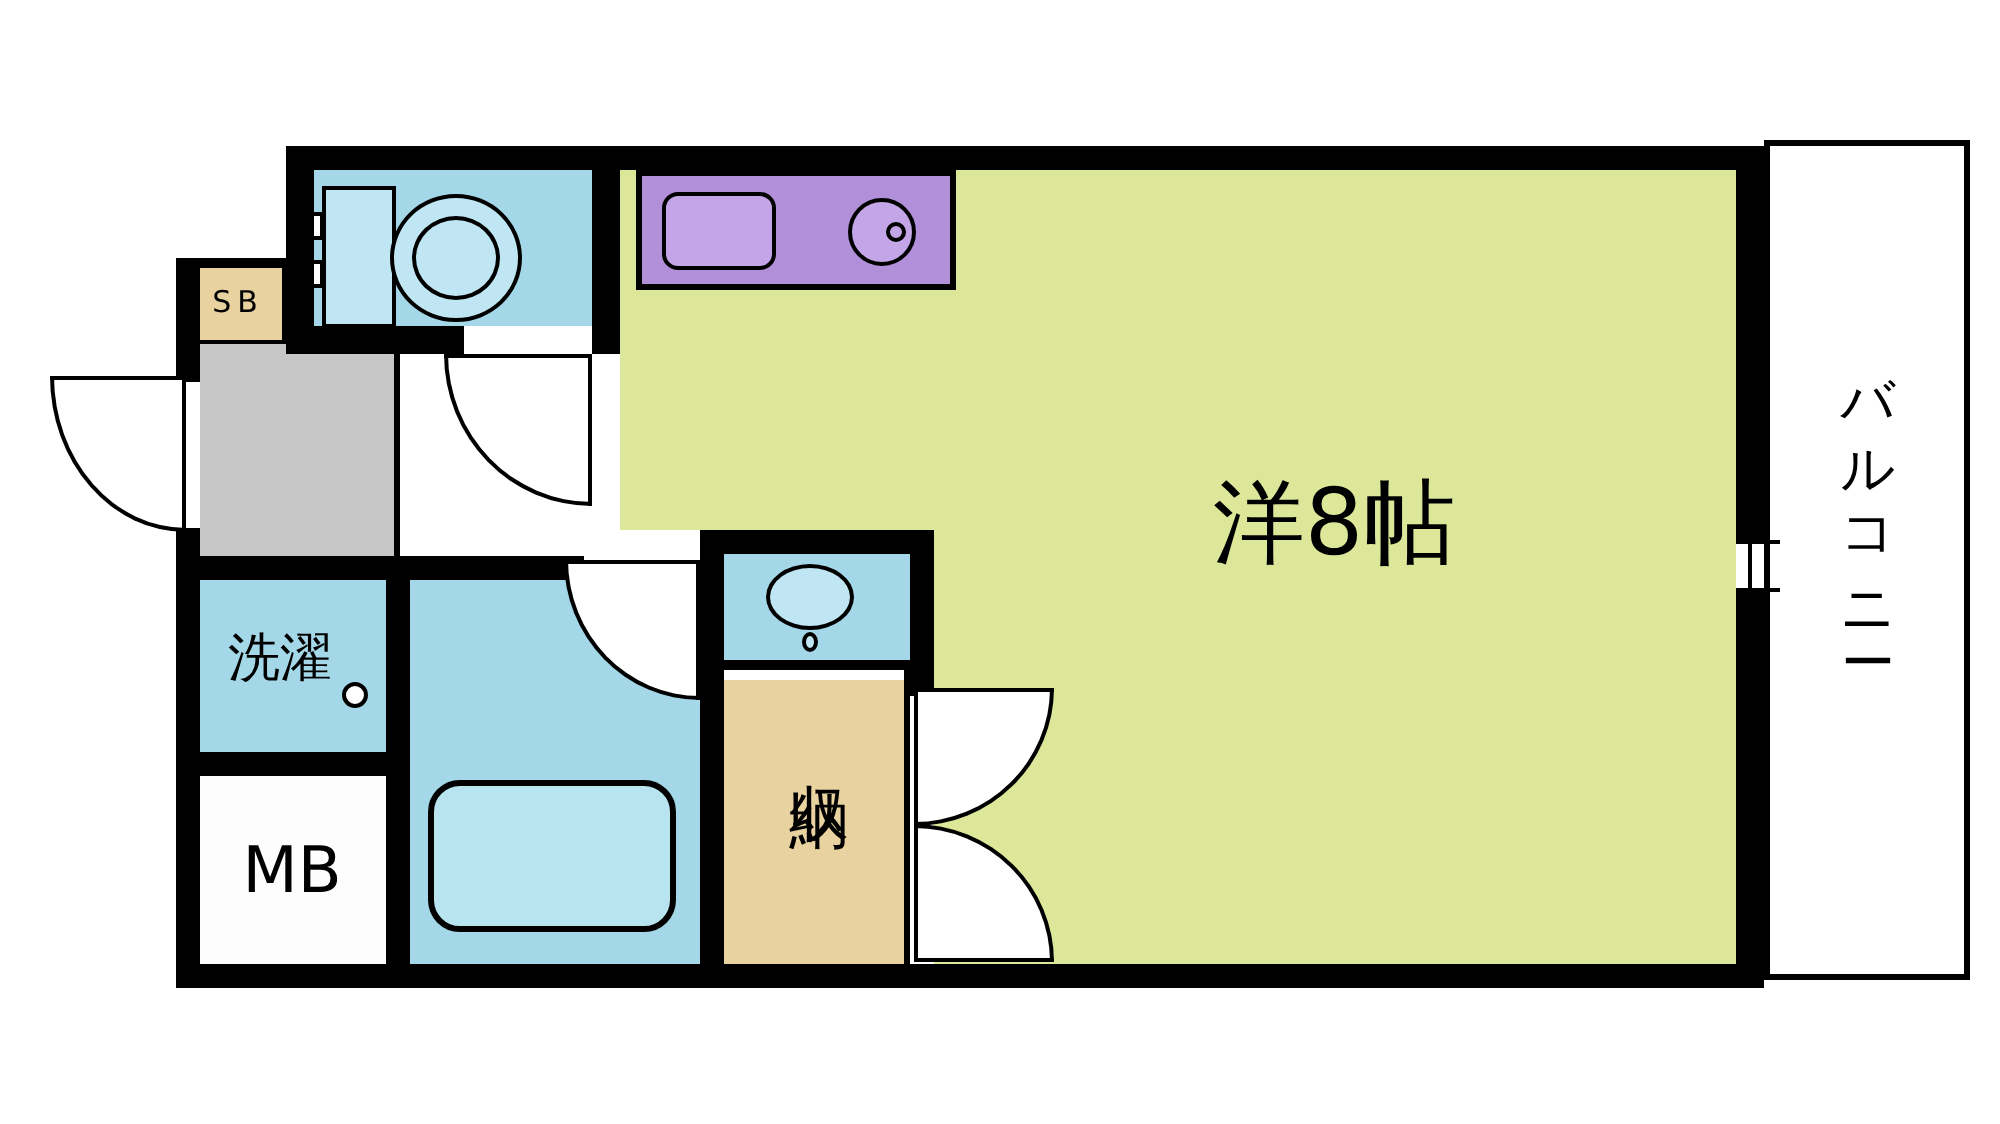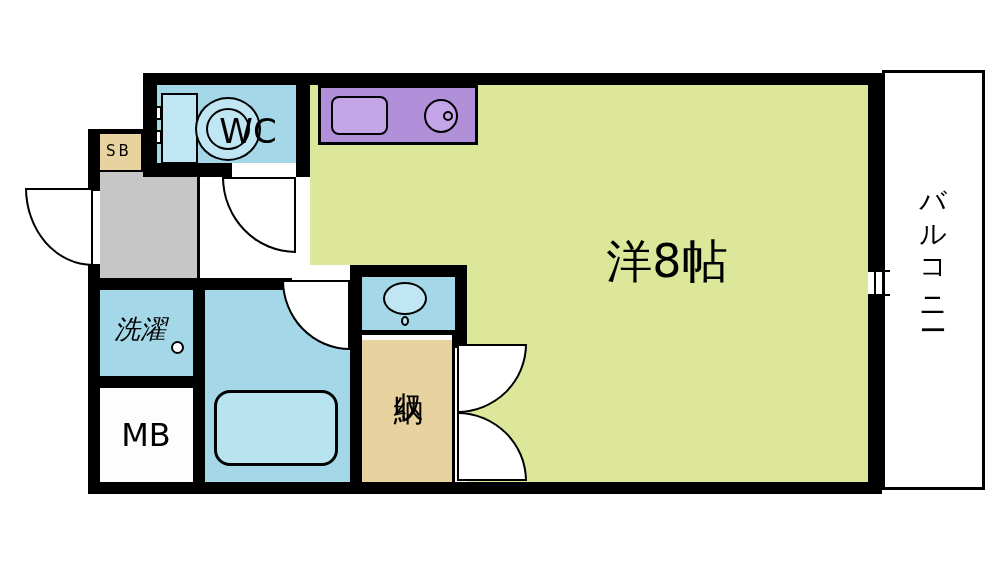--- a/index.html
+++ b/index.html
@@ -95,26 +95,25 @@
   <div class="thin" style="left:874px;top:270px;width:2px;height:26px;"></div>
 
   <div class="door arc-bl" style="left:25px;top:188px;width:68px;height:78px;"></div>
   <div class="door arc-bl" style="left:222px;top:177px;width:74px;height:76px;"></div>
   <div class="door arc-bl" style="left:282px;top:280px;width:68px;height:70px;"></div>
   <div class="door arc-br" style="left:457px;top:344px;width:70px;height:69px;"></div>
   <div class="door arc-tr" style="left:457px;top:412px;width:70px;height:69px;"></div>
 
   <div class="label" style="left:667px;top:262px;font-size:46px;text-align:center;">洋8帖</div>
 
-  <div class="label" style="left:248px;top:131px;font-size:34px;">WC</div>
 
 
   <div class="label" style="left:119px;top:151px;font-size:15px;letter-spacing:3px;">SB</div>
 
-  <div class="label" style="left:140px;top:329px;font-size:26px;font-style:italic;">洗濯</div>
+  <div class="label" style="left:140px;top:329px;font-size:26px;">洗濯</div>
 
   <div class="label" style="left:146px;top:435px;font-size:32px;">MB</div>
 
 
   <div class="vlabel" style="left:408px;top:368px;font-size:30px;letter-spacing:4px;">収納</div>
 
   <div class="vlabel" style="left:933px;top:170px;font-size:27px;letter-spacing:6px;">バルコニー</div>
 
 </div>
 

